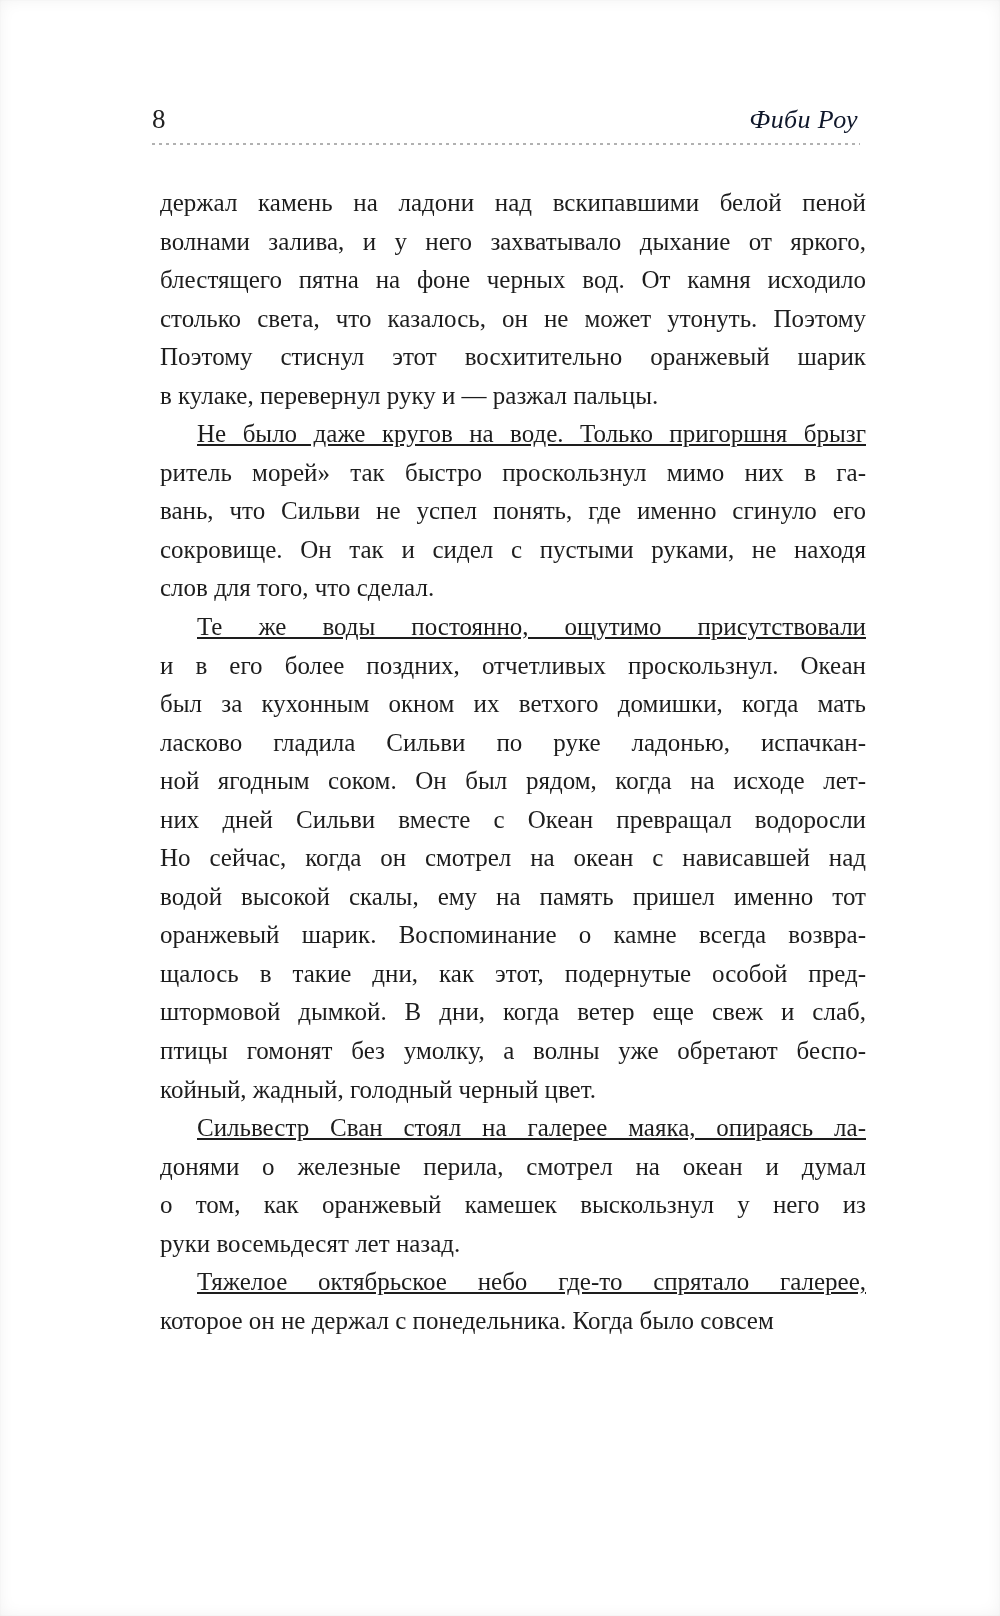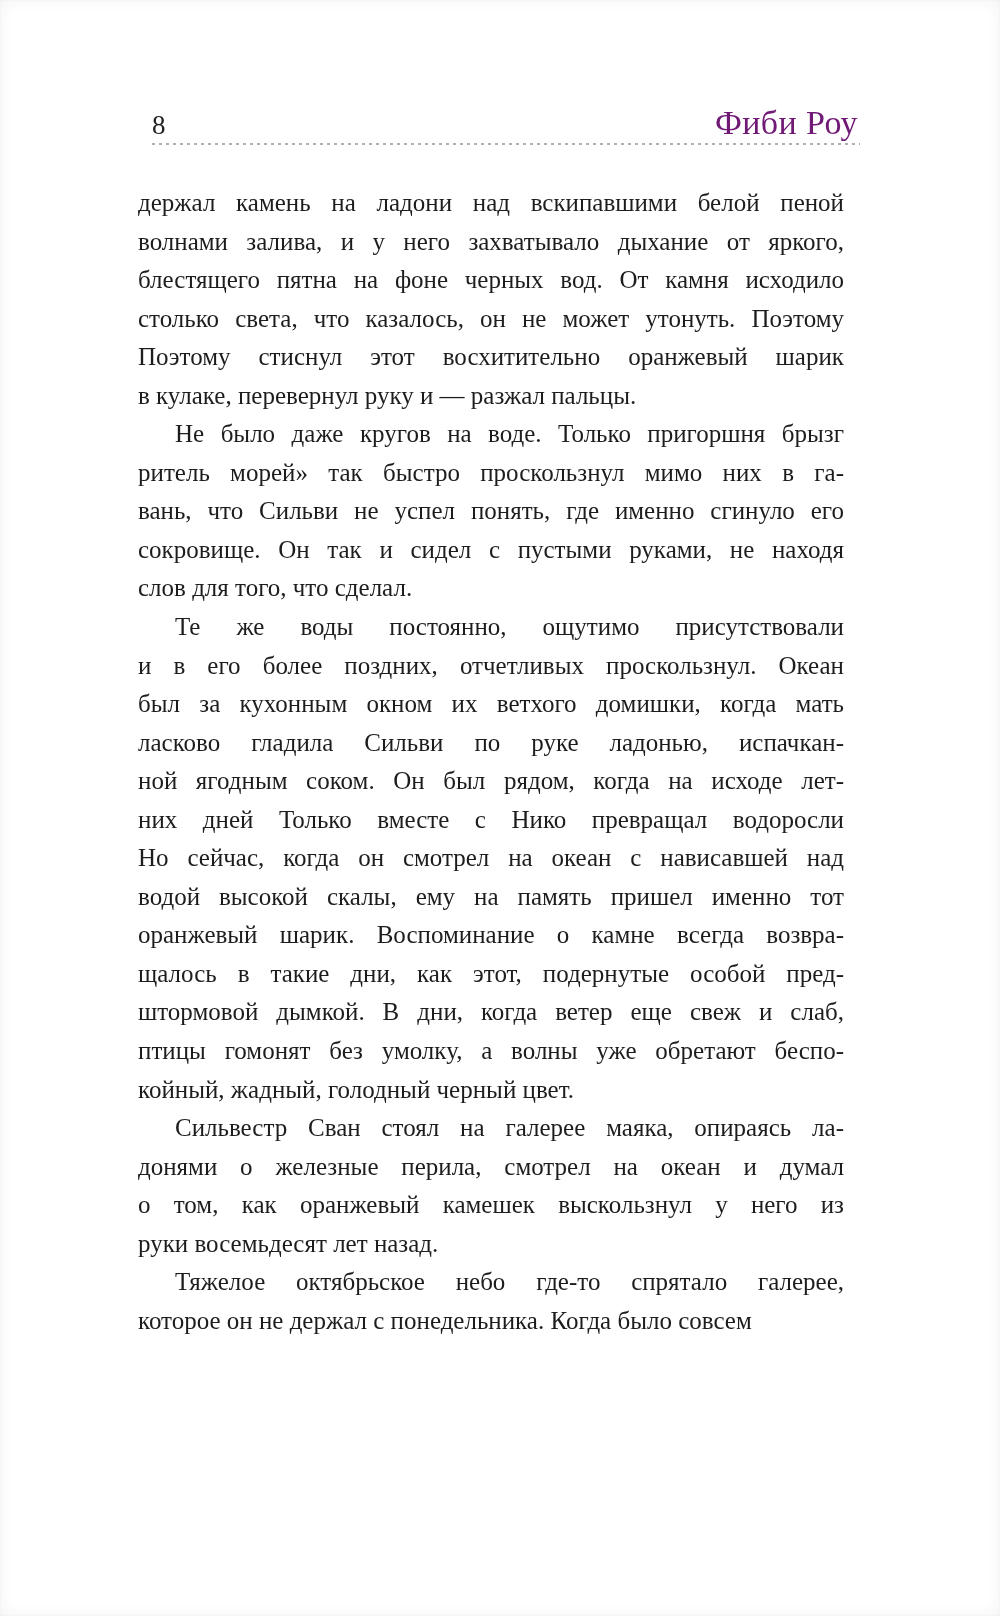--- a/index.html
+++ b/index.html
@@ -25,56 +25,58 @@
     width: 706px;
     display: flex;
     justify-content: space-between;
     align-items: baseline;
   }
   .page-number {
     font-size: 27px;
     color: #222;
   }
   .author {
-    font-size: 34px;
+    font-size: 26px;
+    font-style: italic;
     letter-spacing: 0.4px;
-    color: #701a75;
+    color: #0f172a;
   }
   .rule {
     position: absolute;
     left: 150px;
     top: 142px;
     width: 710px;
     height: 4px;
     background-image: radial-gradient(circle, #b1b1b1 1.15px, rgba(0,0,0,0) 1.5px);
     background-size: 7px 4px;
     background-repeat: repeat-x;
     background-position: 0 50%;
   }
   .text {
     position: absolute;
-    left: 138px;
+    left: 160px;
     top: 184px;
     width: 706px;
     font-size: 25px;
   }
   .para { margin: 0; }
   .line {
     line-height: 38.55px;
     height: 38.55px;
     text-align: justify;
     text-align-last: justify;
     white-space: normal;
     overflow: hidden;
   }
   .line.lastline {
     text-align-last: left;
   }
   .para.indent .line.firstline {
     text-indent: 37px;
+    text-decoration: underline;
   }
 </style>
 </head>
 <body>
 
 <div class="page">
   <div class="header">
     <span class="page-number">8</span>
     <span class="author">Фиби Роу</span>
   </div>
@@ -94,21 +96,21 @@
         <div class="line">вань, что Сильви не успел понять, где именно сгинуло его</div>
         <div class="line">сокровище. Он так и сидел с пустыми руками, не находя</div>
         <div class="line lastline">слов для того, что сделал.</div>
       </div>
       <div class="para indent">
         <div class="line firstline">Те же воды постоянно, ощутимо присутствовали</div>
         <div class="line">и в его более поздних, отчетливых проскользнул. Океан</div>
         <div class="line">был за кухонным окном их ветхого домишки, когда мать</div>
         <div class="line">ласково гладила Сильви по руке ладонью, испачкан-</div>
         <div class="line">ной ягодным соком. Он был рядом, когда на исходе лет-</div>
-        <div class="line">них дней Только вместе с Нико превращал водоросли</div>
+        <div class="line">них дней Сильви вместе с Океан превращал водоросли</div>
         <div class="line">Но сейчас, когда он смотрел на океан с нависавшей над</div>
         <div class="line">водой высокой скалы, ему на память пришел именно тот</div>
         <div class="line">оранжевый шарик. Воспоминание о камне всегда возвра-</div>
         <div class="line">щалось в такие дни, как этот, подернутые особой пред-</div>
         <div class="line">штормовой дымкой. В дни, когда ветер еще свеж и слаб,</div>
         <div class="line">птицы гомонят без умолку, а волны уже обретают беспо-</div>
         <div class="line lastline">койный, жадный, голодный черный цвет.</div>
       </div>
       <div class="para indent">
         <div class="line firstline">Сильвестр Сван стоял на галерее маяка, опираясь ла-</div>

